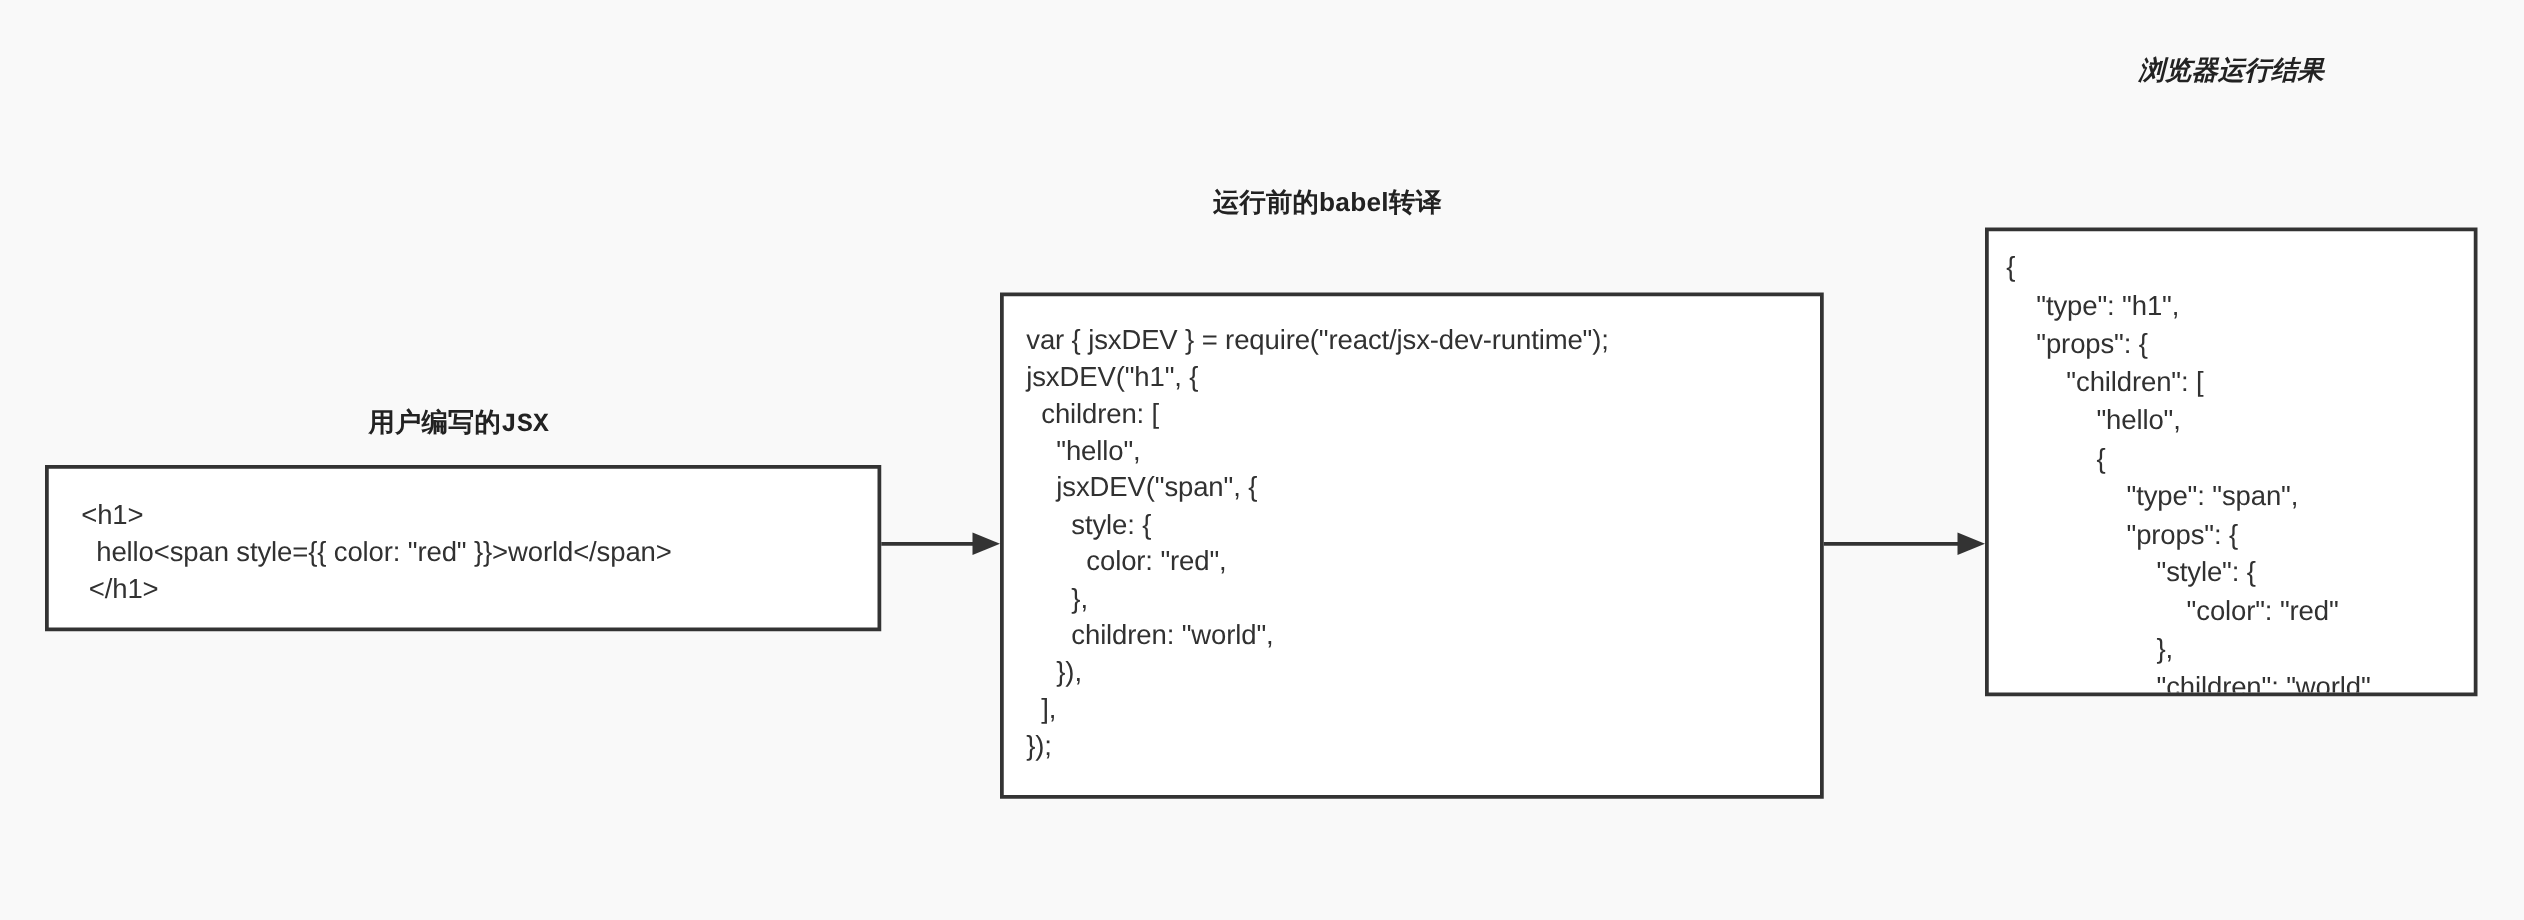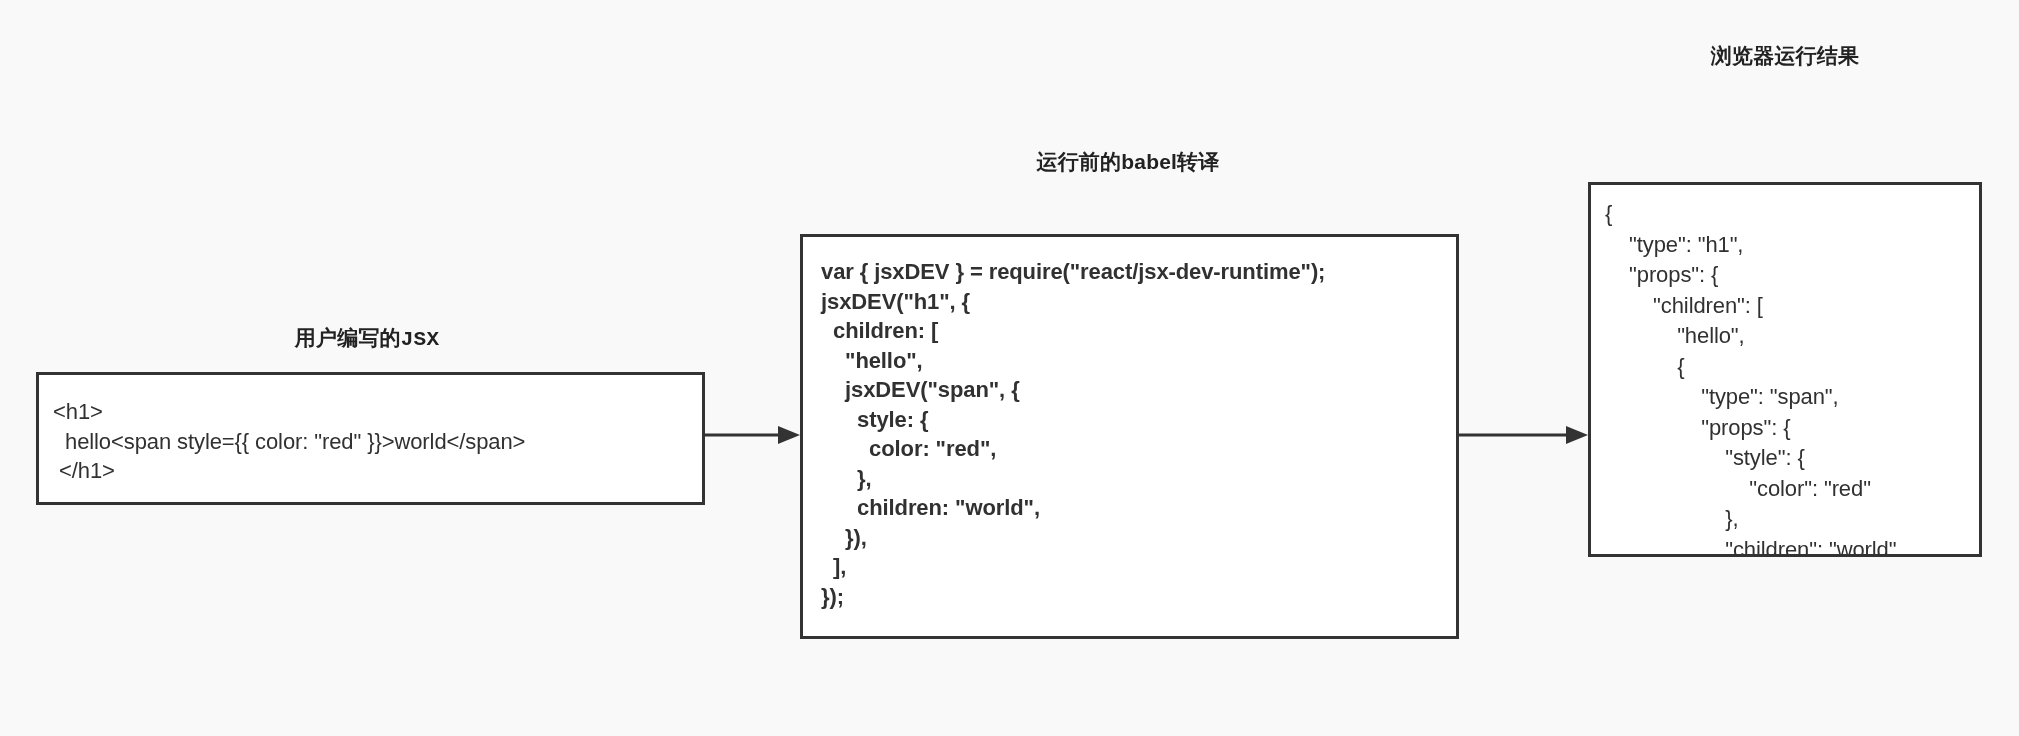--- a/index.html
+++ b/index.html
@@ -25,22 +25,22 @@
     position: absolute;
     font-weight: bold;
     font-size: 21px;
     color: #222222;
     letter-spacing: 0.2px;
     white-space: nowrap;
     text-align: center;
     transform: translateX(-50%);
   }
   #title-jsx   { left: 367px;  top: 324px; font-family: Liberation Mono, monospace; }
-  #title-babel { left: 1128px; top: 148px; text-align: right; }
-  #title-browser { left: 1785px; top: 42px; }
+  #title-babel { left: 1062px; top: 148px; text-align: right; }
+  #title-browser { left: 1785px; top: 42px; font-style: italic; }
 
   
   .code-box {
     position: absolute;
     background: #ffffff;
     border: 3px solid #333333;
     box-sizing: border-box;
     overflow: hidden;
   }
   .code-text {
@@ -53,29 +53,28 @@
     letter-spacing: -0.1px;
   }
 
   #box-jsx {
     left: 36px;
     top: 372px;
     width: 669px;
     height: 133px;
   }
   #box-jsx .code-text {
-    padding: 22px 0 0 14px;
+    padding: 22px 0 0 26px;
   }
 
   #box-babel {
     left: 800px;
     top: 234px;
     width: 659px;
     height: 405px;
-    font-weight: bold;
   }
   #box-babel .code-text {
     padding: 20px 0 0 18px;
   }
 
   #box-browser {
     left: 1588px;
     top: 182px;
     width: 394px;
     height: 375px;

